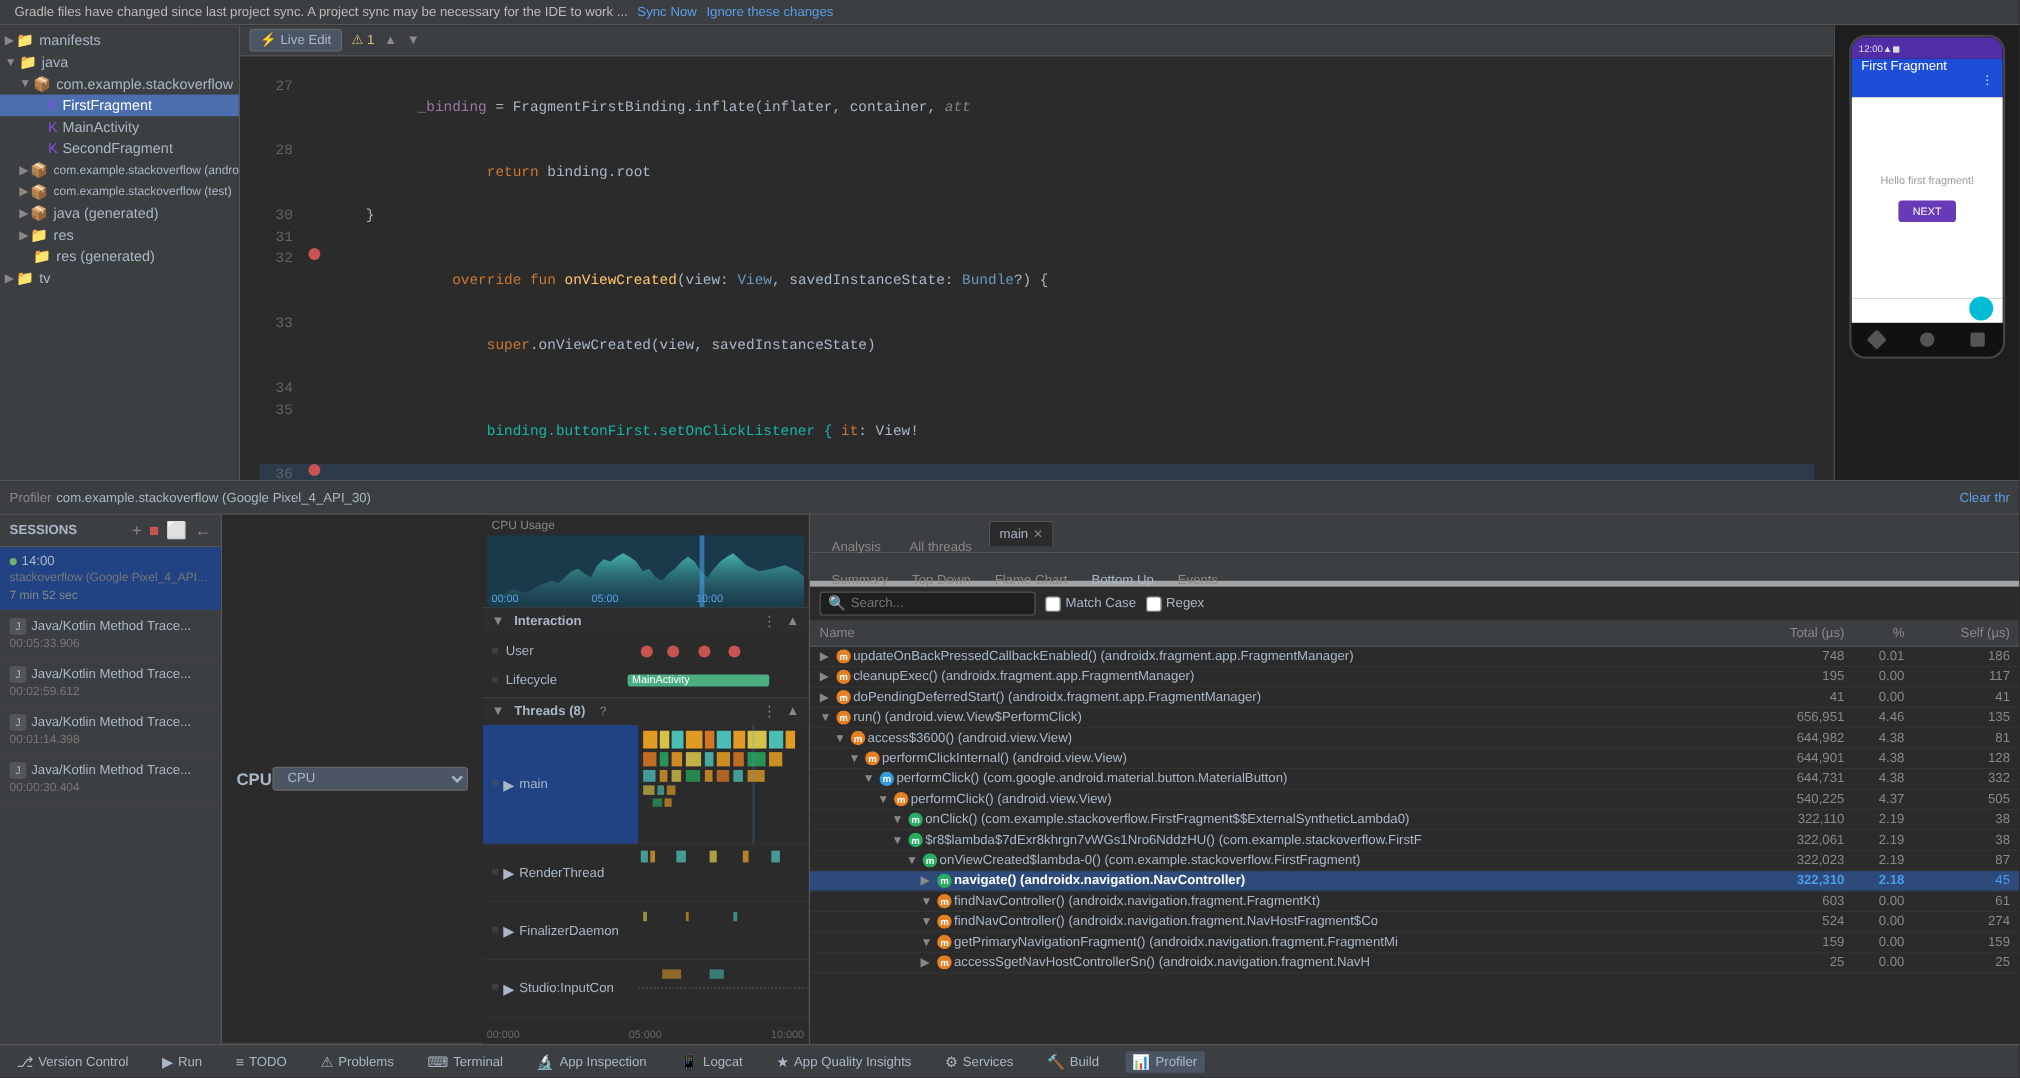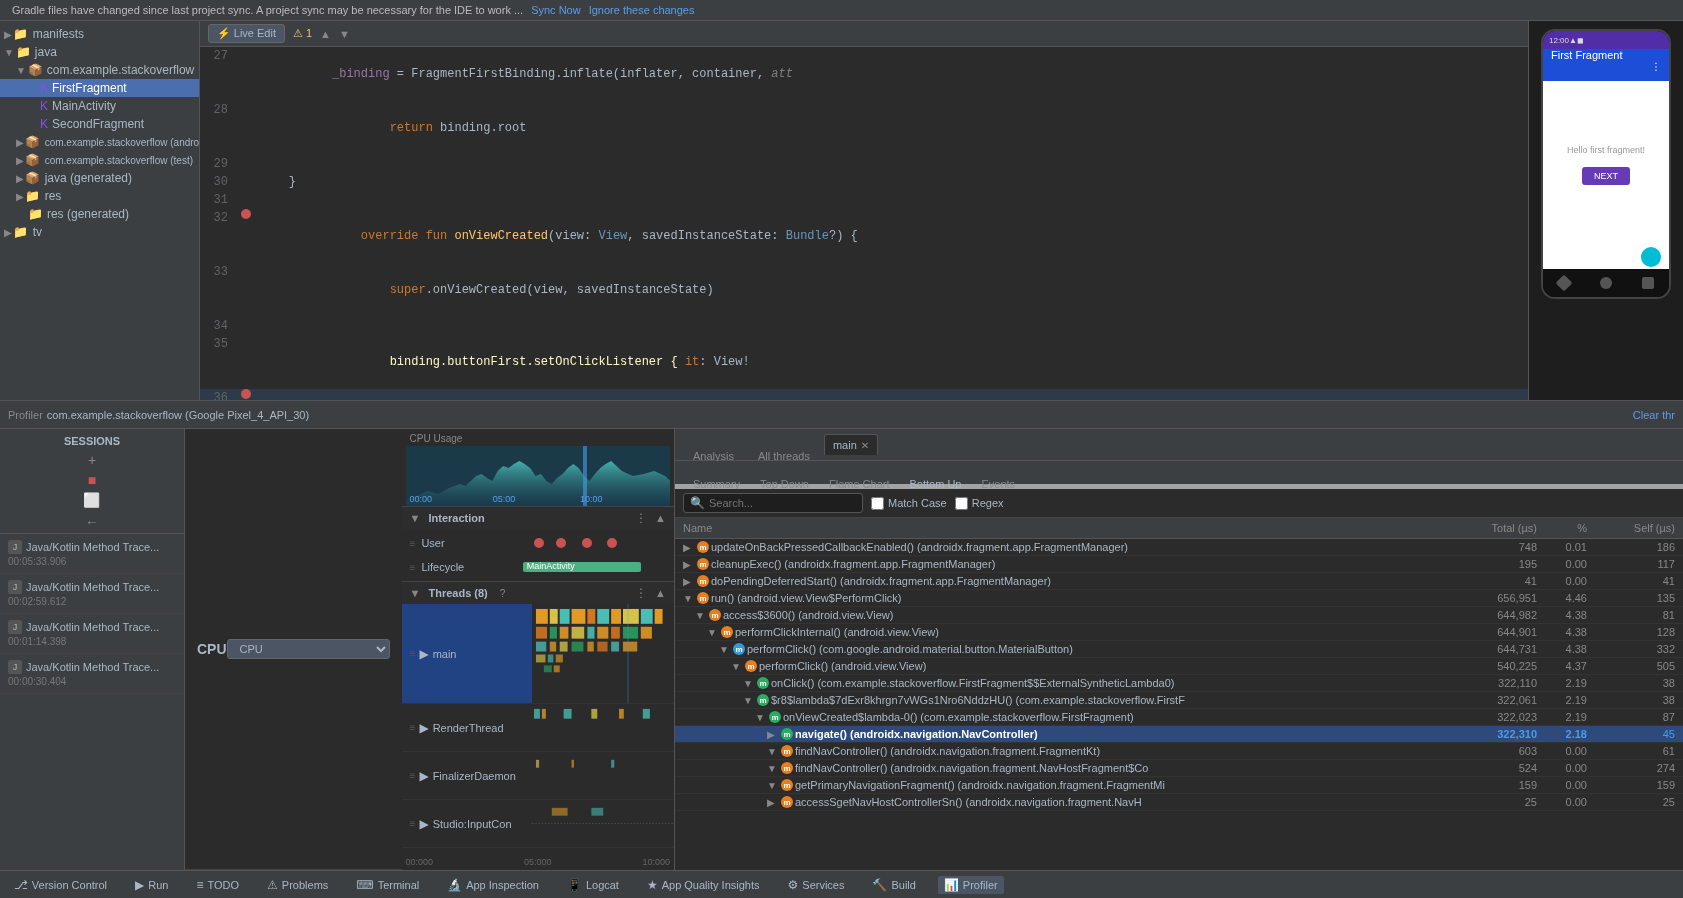--- a/index.html
+++ b/index.html
@@ -85,21 +85,21 @@
       border: 1px solid #666;
       color: #a9b7c6;
       padding: 2px 8px;
       border-radius: 3px;
       cursor: pointer;
       font-size: 11px;
     }
     .code-lines {
       flex: 1;
       overflow-y: auto;
-      padding: 0;
+      padding: 16px;
       font-family: 'Consolas', 'Courier New', monospace;
       font-size: 12px;
       line-height: 18px;
     }
     .code-line {
       display: flex;
       align-items: flex-start;
     }
     .line-num {
       width: 36px;
@@ -238,21 +238,20 @@
       display: flex;
       flex-direction: column;
       flex-shrink: 0;
     }
     .sessions-header {
       display: flex;
       align-items: center;
       padding: 6px 8px;
       border-bottom: 1px solid #555;
       gap: 6px;
-      flex-direction: column;
     }
     .sessions-title {
       font-size: 11px;
       font-weight: bold;
       color: #a9b7c6;
       flex: 1;
     }
     .sessions-toolbar-btn {
       color: #888;
       cursor: pointer;
@@ -794,25 +793,20 @@
       </div>
 
       <div class="code-line">
         <div class="line-num">28</div>
         <div class="line-gutter"></div>
         <div class="line-content">
           <span class="kw">        return</span> <span style="color:#a9b7c6">binding.root</span>
         </div>
       </div>
 
-      <div class="code-line">
-        <div class="line-num">29</div>
-        <div class="line-gutter"></div>
-        <div class="line-content"> </div>
-      </div>
 
       <div class="code-line">
         <div class="line-num">30</div>
         <div class="line-gutter"></div>
         <div class="line-content"><span style="color:#a9b7c6">    }</span></div>
       </div>
 
       <div class="code-line">
         <div class="line-num">31</div>
         <div class="line-gutter"></div>
@@ -840,21 +834,21 @@
       <div class="code-line">
         <div class="line-num">34</div>
         <div class="line-gutter"></div>
         <div class="line-content"> </div>
       </div>
 
       <div class="code-line">
         <div class="line-num">35</div>
         <div class="line-gutter"></div>
         <div class="line-content">
-          <span style="color:#fef9c3">        binding.buttonFirst.setOnClickListener { </span><span style="color:#cc7832">it</span><span style="color:#a9b7c6">: View!</span>
+          <span style="color:#14b8a6">        binding.buttonFirst.setOnClickListener { </span><span style="color:#cc7832">it</span><span style="color:#a9b7c6">: View!</span>
         </div>
       </div>
 
       <div class="code-line" style="background:#2d3a4a">
         <div class="line-num">36</div>
         <div class="line-gutter">
           <div class="breakpoint"></div>
         </div>
         <div class="line-content">
           
@@ -902,20 +896,30 @@
 
     <div class="sessions-panel">
       <div class="sessions-header">
         <span class="sessions-title">SESSIONS</span>
         <span class="sessions-toolbar-btn">+</span>
         <span class="sessions-toolbar-btn" style="color:#c75450">■</span>
         <span class="sessions-toolbar-btn">⬜</span>
         <span class="sessions-toolbar-btn">←</span>
       </div>
 
+      <div class="session-item" style="background:#214283">
+        <div class="session-time">
+          <span class="session-dot"></span>
+          <span>14:00</span>
+        </div>
+        <div class="session-name">stackoverflow (Google Pixel_4_API...</div>
+        <div class="session-type">
+          <span>7 min 52 sec</span>
+        </div>
+      </div>
 
       <div class="session-item">
         <div class="session-time">
           <div class="session-icon">J</div>
           <span>Java/Kotlin Method Trace...</span>
         </div>
         <div class="session-name">00:05:33.906</div>
       </div>
       <div class="session-item">
         <div class="session-time">

